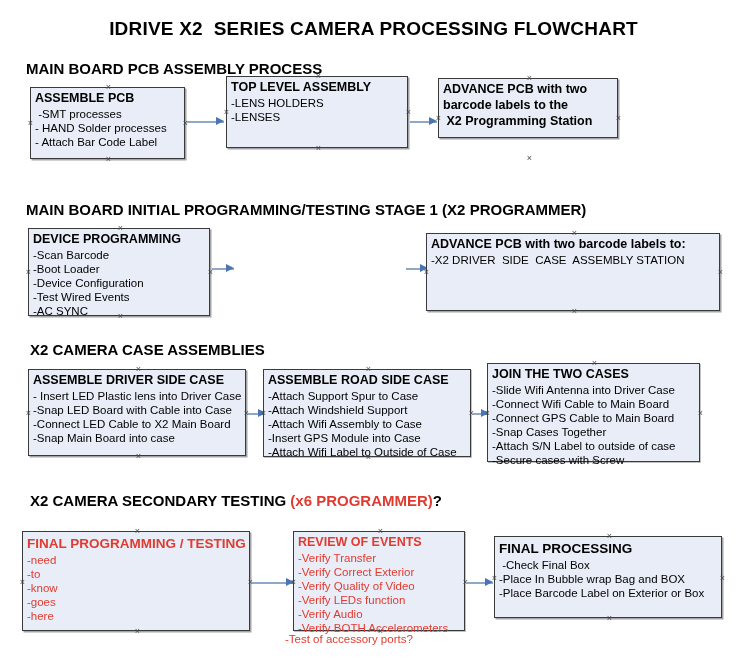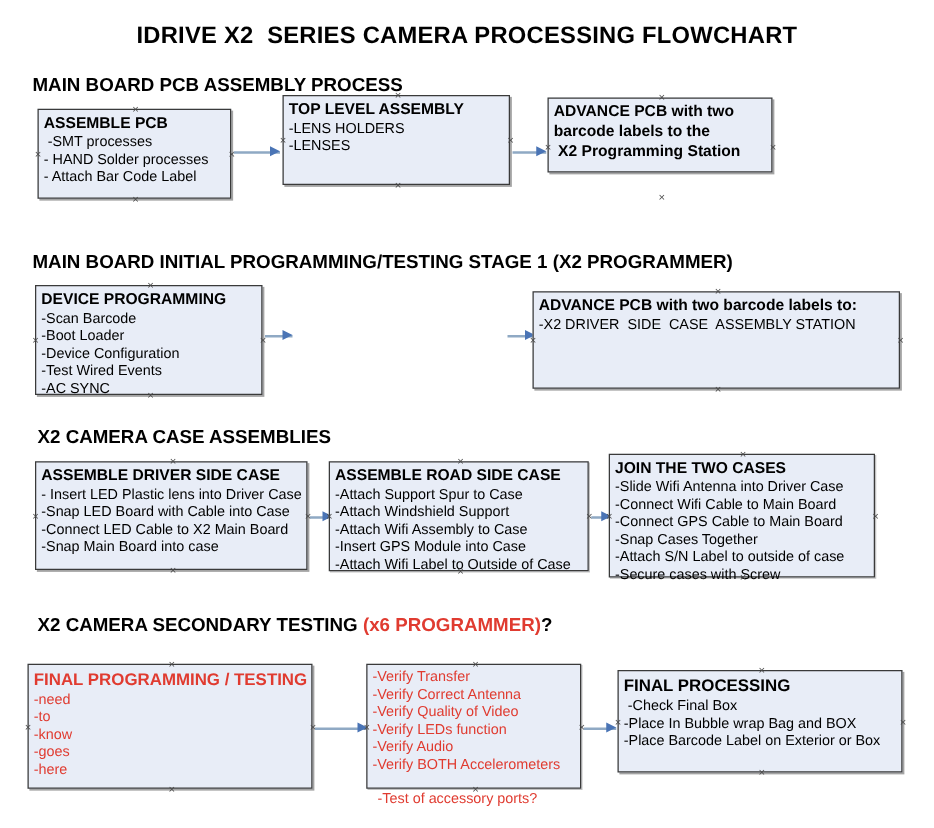--- a/index.html
+++ b/index.html
@@ -228,33 +228,34 @@
     <span class="xh" style="left:-4px;top:47px;"></span>
     <span class="xh" style="left:224px;top:47px;"></span>
   </div>
 
   <div class="arrow" style="left:252px;top:578px;width:42px;">
     <span class="shaft"></span>
     <span class="head"></span>
   </div>
 
   <div class="node red plain" style="left:293px;top:531px;width:172px;height:100px;">
+    <div class="hd">REVIEW OF EVENTS</div>
     <div class="li">-Verify Transfer</div>
-    <div class="li">-Verify Correct Antenna</div>
+    <div class="li">-Verify Correct Exterior</div>
     <div class="li">-Verify Quality of Video</div>
     <div class="li">-Verify LEDs function</div>
     <div class="li">-Verify Audio</div>
     <div class="li">-Verify BOTH Accelerometers</div>
     <span class="xh" style="left:83px;top:-4px;"></span>
     <span class="xh" style="left:83px;top:96px;"></span>
     <span class="xh" style="left:-4px;top:47px;"></span>
     <span class="xh" style="left:168px;top:47px;"></span>
   </div>
 
-  <div class="overflow-li" style="left:302px;top:632px;text-align:center;">-Test of accessory ports?</div>
+  <div class="overflow-li" style="left:285px;top:632px;text-align:center;">-Test of accessory ports?</div>
 
   <div class="arrow" style="left:467px;top:578px;width:26px;">
     <span class="shaft"></span>
     <span class="head"></span>
   </div>
 
   <div class="node" style="left:494px;top:536px;width:228px;height:82px;">
     <div class="hd big">FINAL PROCESSING</div>
     <div class="li"> -Check Final Box</div>
     <div class="li">-Place In Bubble wrap Bag and BOX</div>

